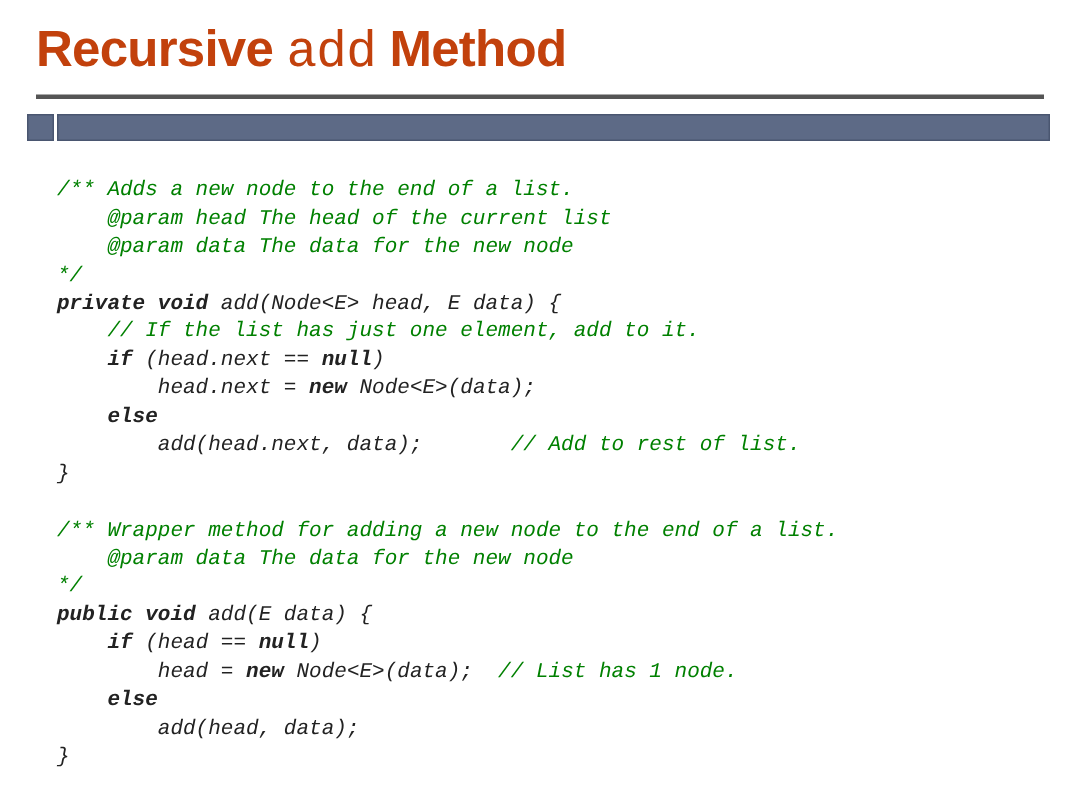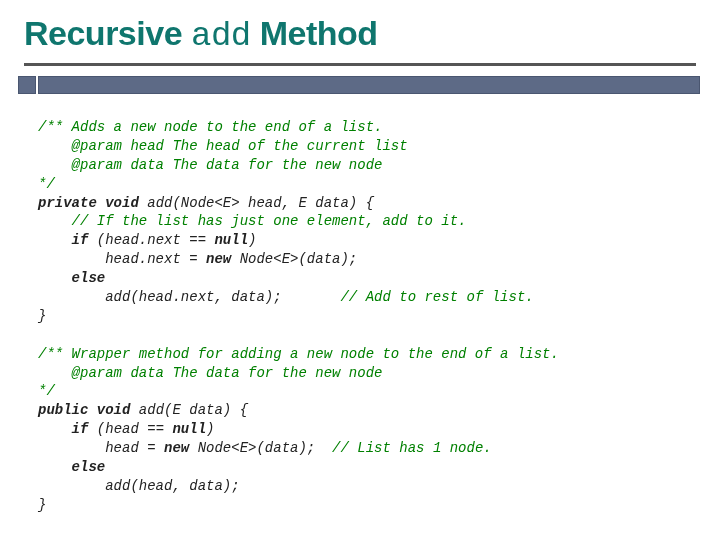--- a/index.html
+++ b/index.html
@@ -7,21 +7,21 @@
     width: 720px;
     height: 540px;
     background: #ffffff;
     font-family: Arial, Helvetica, sans-serif;
     position: relative;
     overflow: hidden;
   }
   .title {
     font-size: 34px;
     font-weight: bold;
-    color: #0f766e;
+    color: #c2410c;
     padding: 14px 24px 8px 24px;
     letter-spacing: -0.5px;
   }
   .title .mono {
     font-family: "Courier New", Courier, monospace;
     font-weight: normal;
   }
   .underline {
     height: 3px;
     background: #555;

